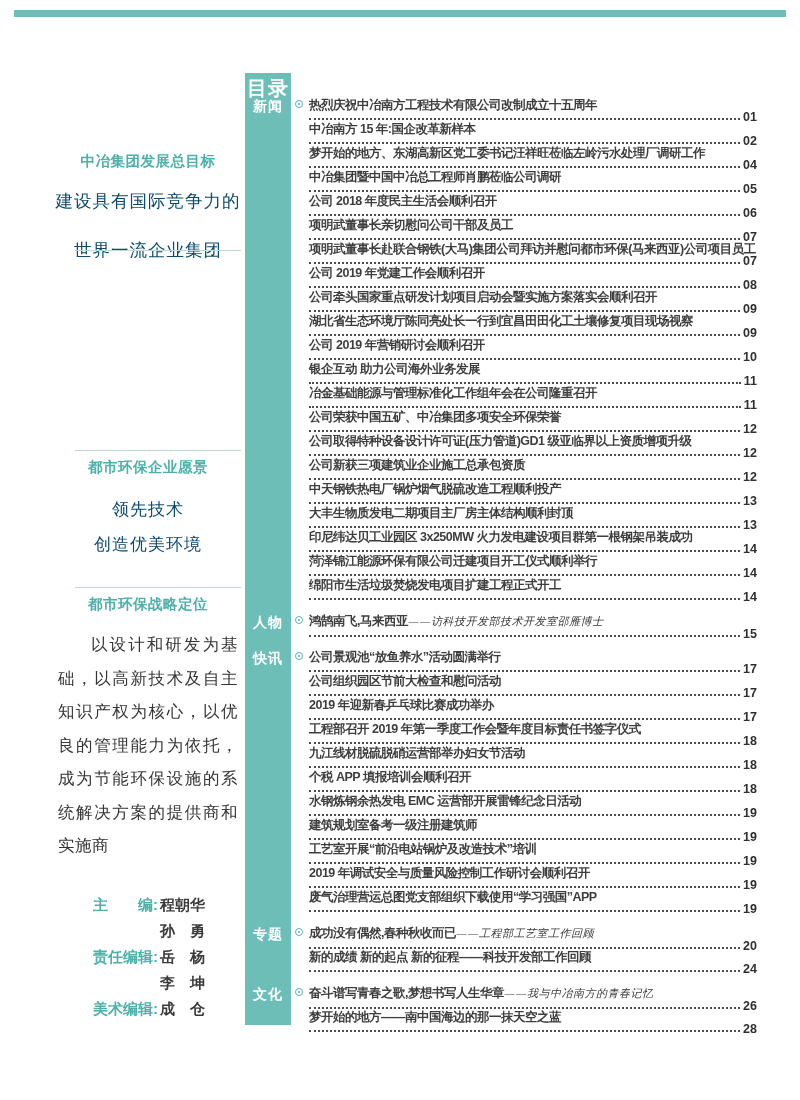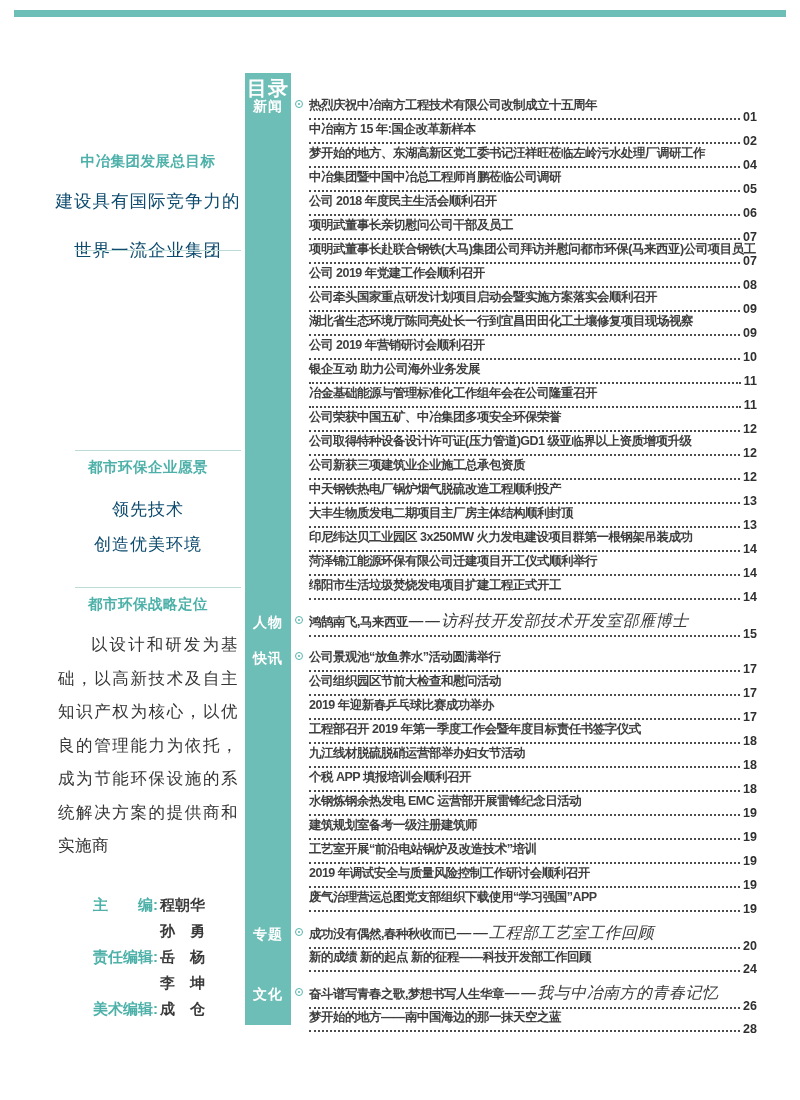--- a/index.html
+++ b/index.html
@@ -45,21 +45,21 @@
     font-weight:700;line-height:15px;letter-spacing:1px;padding-top:1px;box-sizing:border-box;}
   .marker{position:absolute;left:50px;top:2px;width:8px;height:8px;border:1.5px solid #56b4ac;
     border-radius:50%;box-sizing:border-box;}
   .marker::after{content:"";position:absolute;left:1.5px;top:1.5px;width:2px;height:2px;
     border-radius:50%;background:#56b4ac;}
   .items{flex:1;padding-left:18px;}
   .t-item{height:24px;}
   .t-title{font-size:12.5px;line-height:14px;font-weight:600;letter-spacing:-0.5px;
     color:#3e3e3e;white-space:nowrap;}
   .t-sub{font-family:"DejaVu Serif","Liberation Serif",serif;font-style:italic;
-    font-size:16px;font-weight:500;letter-spacing:0.5px;color:#383838;}
+    font-size:11px;font-weight:500;letter-spacing:0.5px;color:#383838;}
   .leader{display:flex;align-items:flex-end;height:10px;}
   .dots{flex:1;border-bottom:2px dotted #4c4c4c;margin:0 3px 2px 0;}
   .pnum{font-size:12.5px;line-height:10px;font-weight:600;color:#2f2f2f;}
 </style>
 </head>
 <body>
 
 <div class="topbar"></div>
 
 <div class="sidebar">

